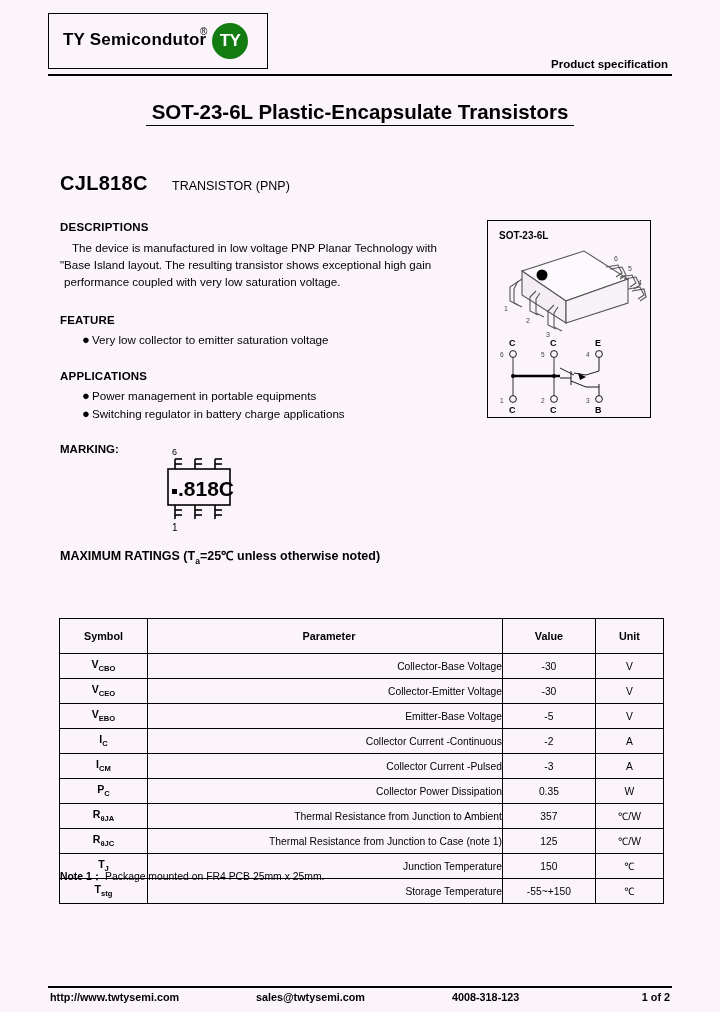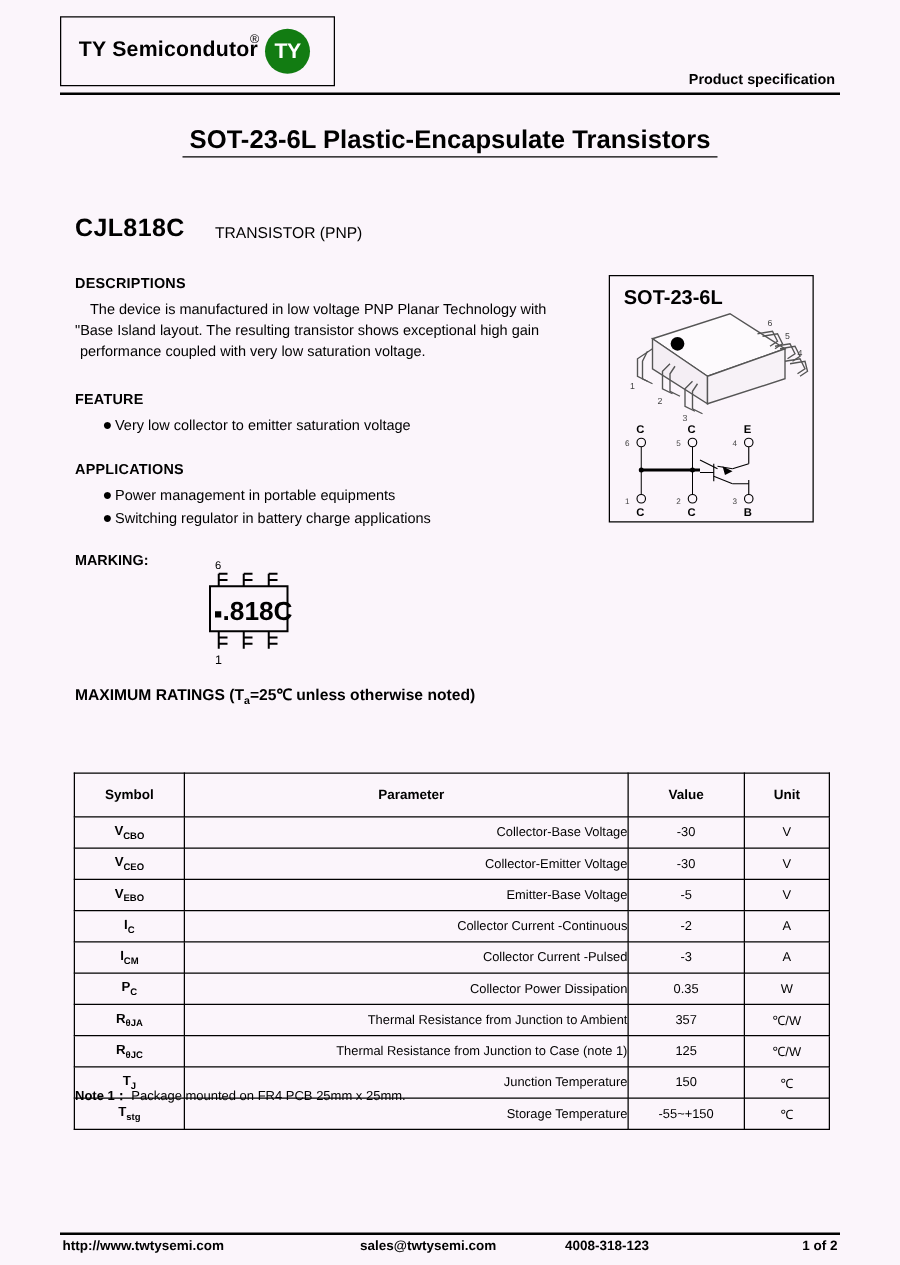--- a/index.html
+++ b/index.html
@@ -141,21 +141,21 @@
     top: 220px;
     width: 162px;
     height: 196px;
     border: 1.3px solid #000;
     background: #fbf5fb;
   }
   .pkg-label {
     position: absolute;
     left: 11px;
     top: 9px;
-    font-size: 16px;
+    font-size: 10px;
     font-weight: bold;
   }
 
   
   .marking-head {
     position: absolute;
     left: 60px;
     top: 443px;
     font-size: 11.5px;
     font-weight: bold;
@@ -224,21 +224,21 @@
   .footer {
     position: absolute;
     left: 48px;
     right: 48px;
     top: 991px;
     height: 18px;
     font-size: 10.8px;
     font-weight: bold;
   }
   .footer .f-url   { position: absolute; left: 2px;   top: 0; }
-  .footer .f-mail  { position: absolute; left: 208px; top: 0; margin-left: 32px; }
+  .footer .f-mail  { position: absolute; left: 208px; top: 0; }
   .footer .f-tel   { position: absolute; left: 404px; top: 0; }
   .footer .f-page  { position: absolute; right: 2px;  top: 0; }
 </style>
 </head>
 <body>
 
 <div class="page">
 
   <div class="logo-box">
     <div class="logo-text">TY  Semicondutor</div>

